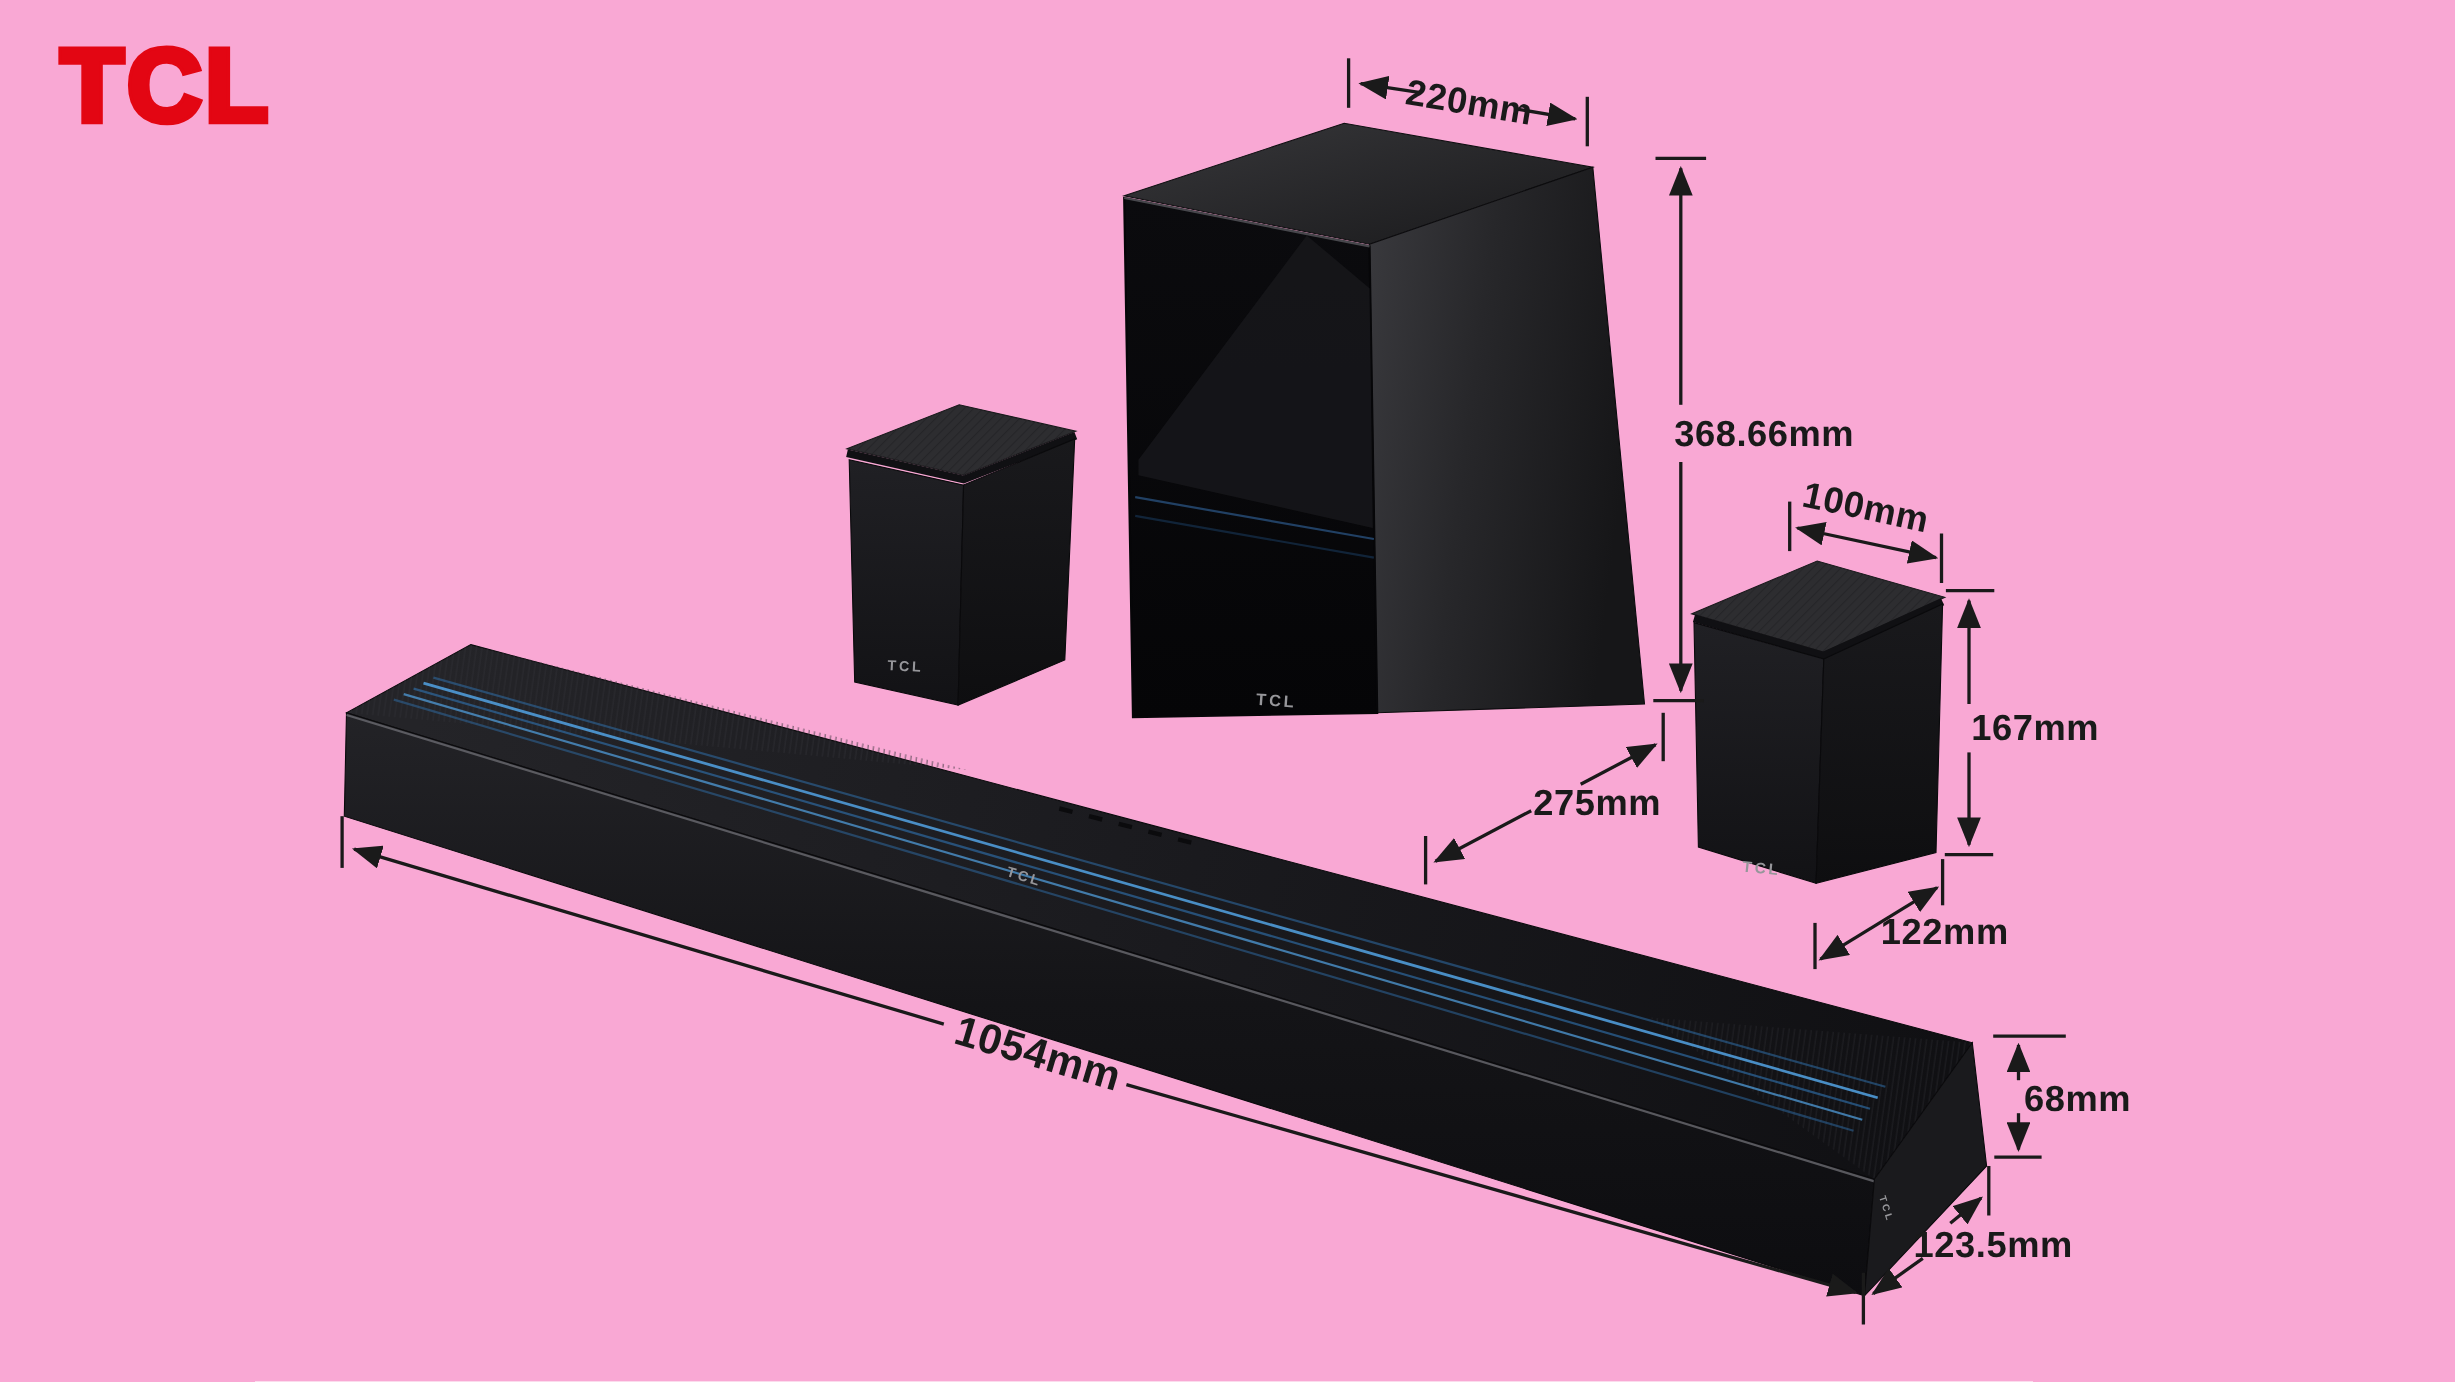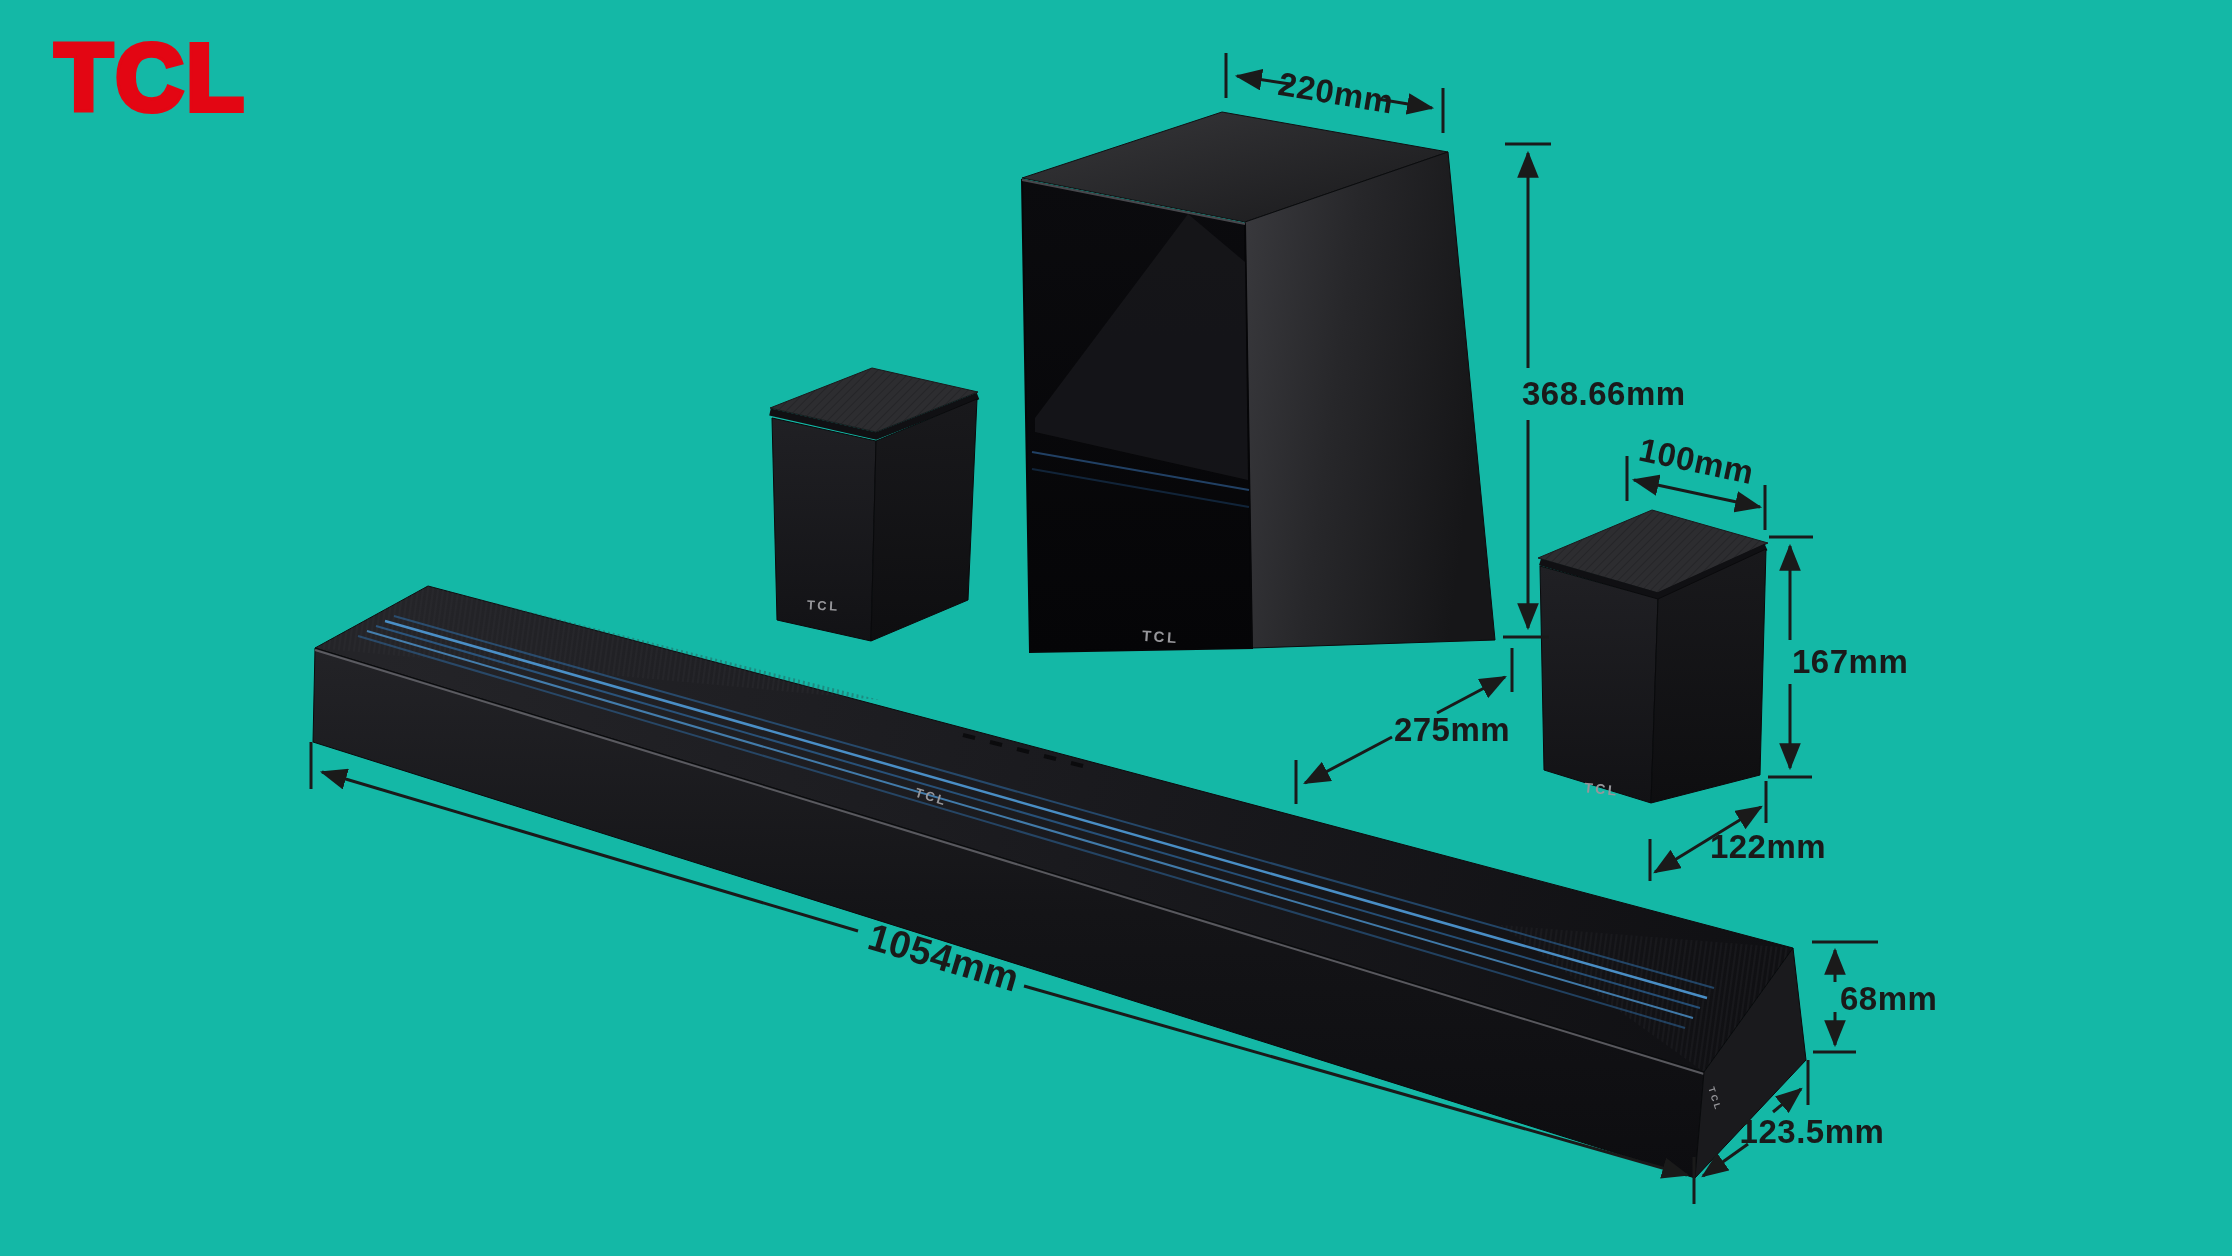--- a/index.html
+++ b/index.html
@@ -1,16 +1,16 @@
 <!DOCTYPE html>
 <html><head>
 <meta charset="utf-8">
 <style>
   html,body{margin:0;padding:0;background:#ffffff;}
-  .stage{position:relative;width:2232px;height:1256px;background:#14b8a6;overflow:hidden;
+  .stage{position:relative;width:2232px;height:1256px;background:#f9a8d4;overflow:hidden;
          font-family:"Liberation Sans",sans-serif;}
   svg{position:absolute;left:0;top:0;}
   .brand{font-family:"Liberation Sans",sans-serif;font-weight:700;font-size:94px;
          letter-spacing:3px;stroke:#e30613;stroke-width:6px;paint-order:stroke;}
   .dim{font-family:"Liberation Sans",sans-serif;font-weight:600;font-size:33px;
        fill:#1a1a1a;letter-spacing:0.5px;}
   .dim-lg{font-size:38px;}
   .dimline{stroke:#1a1a1a;stroke-width:3;fill:none;}
   .tick{stroke:#1a1a1a;stroke-width:3;fill:none;}
   .mini-logo{font-family:"Liberation Sans",sans-serif;font-weight:700;fill:#96969a;letter-spacing:2.5px;}

